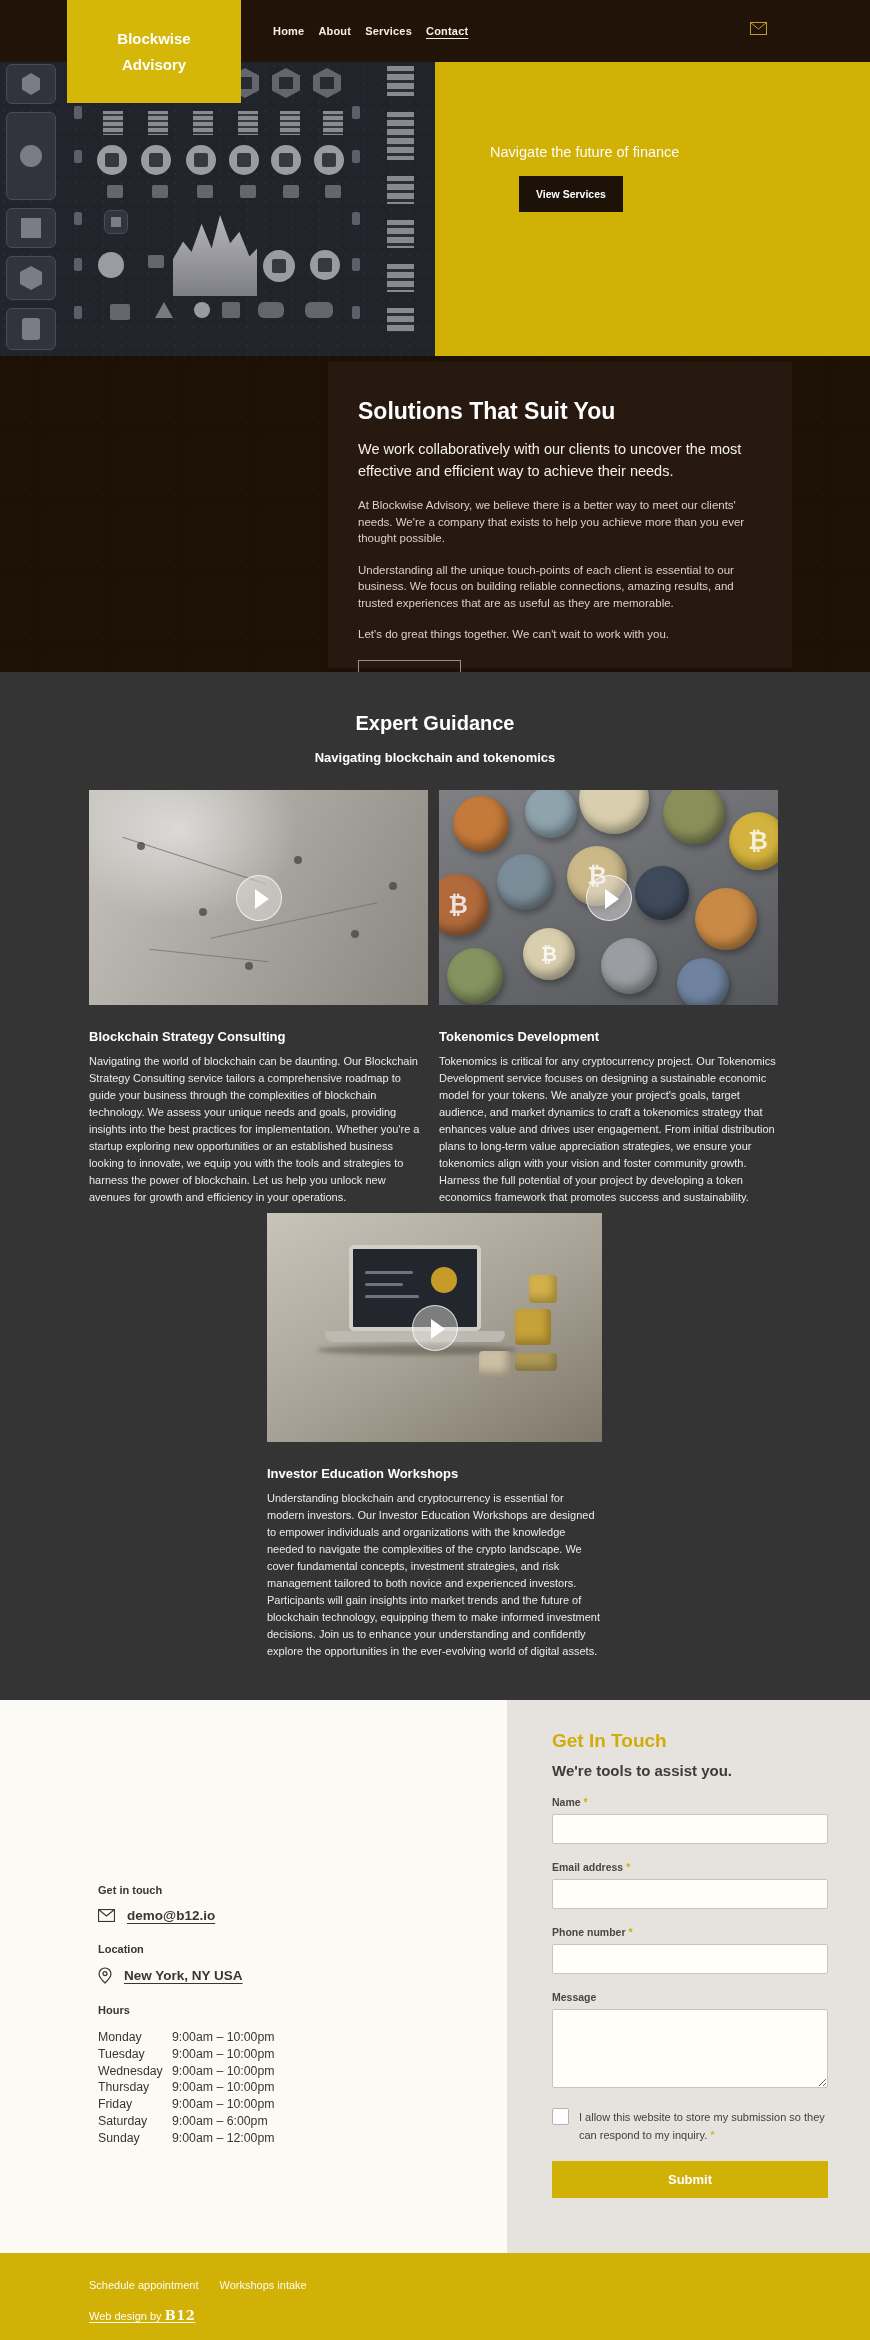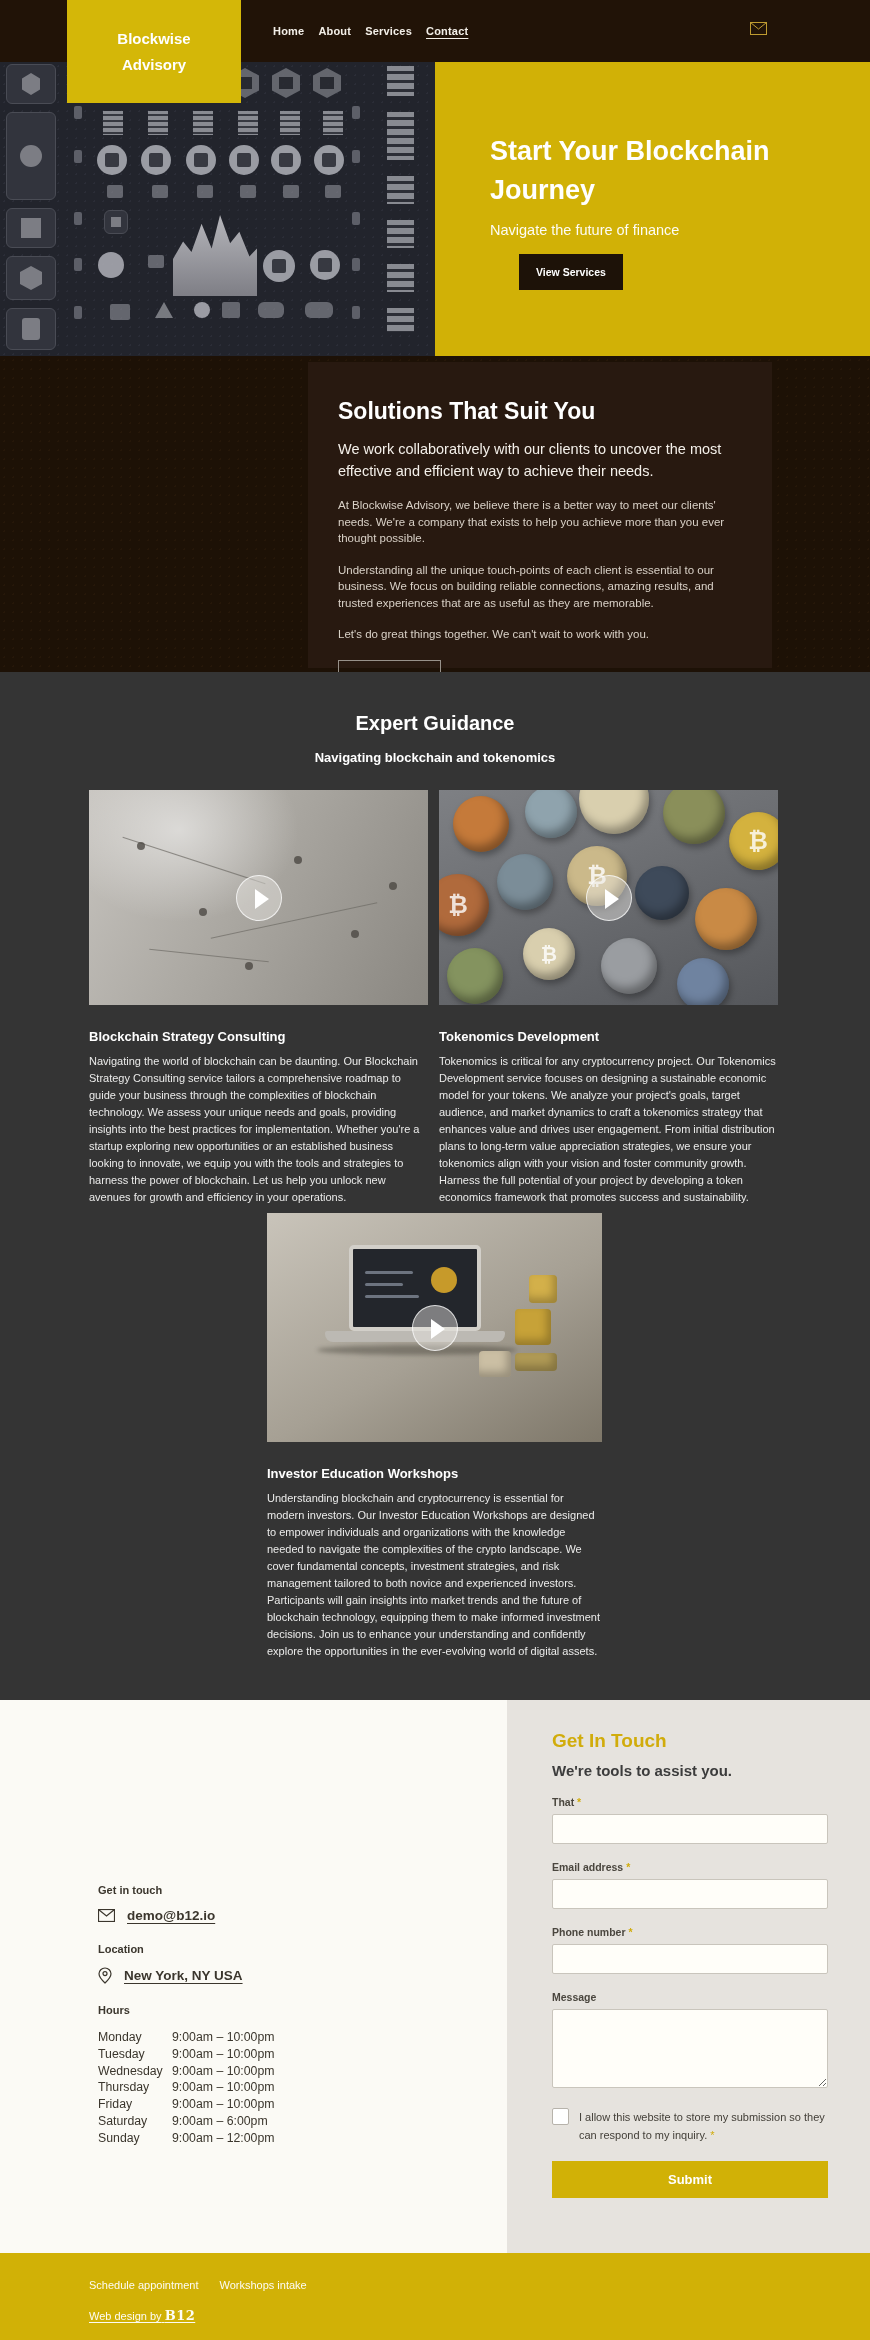--- a/index.html
+++ b/index.html
@@ -38,21 +38,21 @@
               clip-path:polygon(0 100%,0 58%,12% 38%,22% 50%,34% 18%,46% 46%,56% 8%,68% 40%,79% 27%,91% 55%,100% 46%,100% 100%); opacity:.95; }
   .hero-right { position:absolute; left:435px; top:0; width:435px; height:294px; background:#d1b106; padding:70px 58px 0 55px; }
   .hero-right h1 { color:#fff; font-size:27px; line-height:39px; font-weight:700; width:320px; }
   .hero-sub { color:#fdfcf5; font-size:14.5px; margin-top:12px; }
   .btn-dark { display:inline-block; margin-top:16px; background:#1d1208; color:#fff; font-size:10.5px; font-weight:700;
               padding:12px 17px; border:none; cursor:pointer; font-family:inherit;margin-left:29px; }
 
   
   .solutions { position:absolute; left:0; top:356px; width:870px; height:316px; background:#1d1106;
                background-image:radial-gradient(#261709 1px, transparent 1px); background-size:9px 9px; }
-  .sol-card { position:absolute; left:308px; top:6px; width:464px; height:306px; background:#281910; padding:36px 26px 0 30px; }
+  .sol-card { position:absolute; left:328px; top:6px; width:464px; height:306px; background:#281910; padding:36px 26px 0 30px; }
   .sol-card h2 { color:#fff; font-size:23px; font-weight:700; }
   .sol-lede { color:#f4f0ea; font-size:14.5px; line-height:22px; margin-top:13px; }
   .sol-p { color:#d9d1c7; font-size:11.5px; line-height:16.5px; margin-top:15px; }
   .btn-outline { display:inline-block; margin-top:17px; background:transparent; border:1px solid #97918a; color:#fff;
                  font-size:10.5px; font-weight:700; padding:12px 19px; cursor:pointer; font-family:inherit; }
 
   
   .services { position:absolute; left:0; top:672px; width:870px; height:1028px; background:#343434; }
   .services h2 { color:#fff; font-size:20px; font-weight:700; text-align:center; padding-top:40px; }
   .services .sub { color:#fff; font-size:13px; font-weight:700; text-align:center; margin-top:15px; }
@@ -244,21 +244,20 @@
       <div class="knob" style="left:352px;top:244px;"></div>
 
       <div class="rack" style="left:383px;top:0;height:38px;"></div>
       <div class="rack" style="left:383px;top:46px;height:56px;"></div>
       <div class="rack" style="left:383px;top:110px;height:36px;"></div>
       <div class="rack" style="left:383px;top:154px;height:36px;"></div>
       <div class="rack" style="left:383px;top:198px;height:36px;"></div>
       <div class="rack" style="left:383px;top:242px;height:32px;"></div>
     </div>
     <div class="hero-right">
-      <h1>Start Your Blockchain Journey</h1>
       <div class="hero-sub">Navigate the future of finance</div>
       <button class="btn-dark">View Services</button>
     </div>
   </div>
 
   <div class="solutions">
     <div class="sol-card">
       <h2>Solutions That Suit You</h2>
       <div class="sol-lede">We work collaboratively with our clients to uncover the most effective and efficient way to achieve their needs.</div>
       <p class="sol-p">At Blockwise Advisory, we believe there is a better way to meet our clients' needs. We're a company that exists to help you achieve more than you ever thought possible.</p>
@@ -373,21 +372,21 @@
         <div><span class="day">Saturday</span><span>9:00am  –  6:00pm</span></div>
         <div><span class="day">Sunday</span><span>9:00am  –  12:00pm</span></div>
       </div>
     </div>
 
     <div class="c-right">
       <h3>Get In Touch</h3>
       <div class="assist">We're tools to assist you.</div>
 
       <div class="f-label">
-        <span>That</span> <span class="req">*</span>
+        <span>Name</span> <span class="req">*</span>
       </div>
       <input class="f-input" type="text" style="">
 
       <div class="f-label">
         <span>Email address</span> <span class="req">*</span>
       </div>
       <input class="f-input" type="text" style="">
 
       <div class="f-label">
         <span>Phone number</span> <span class="req">*</span>

